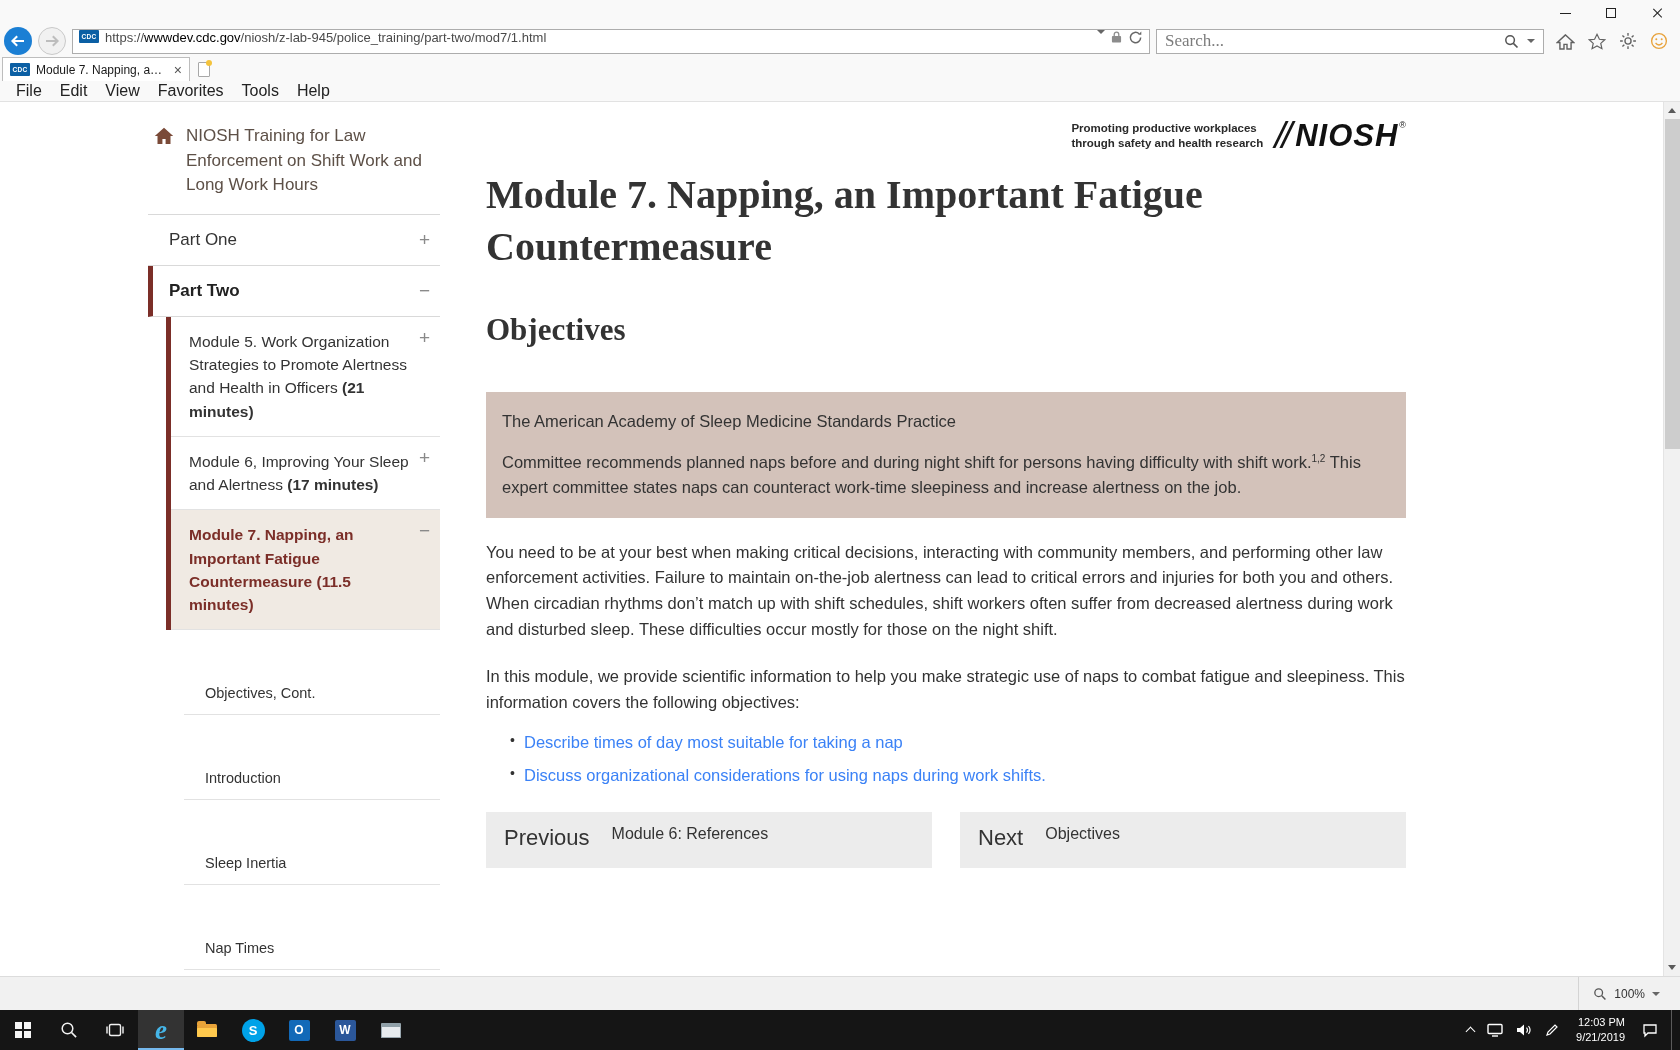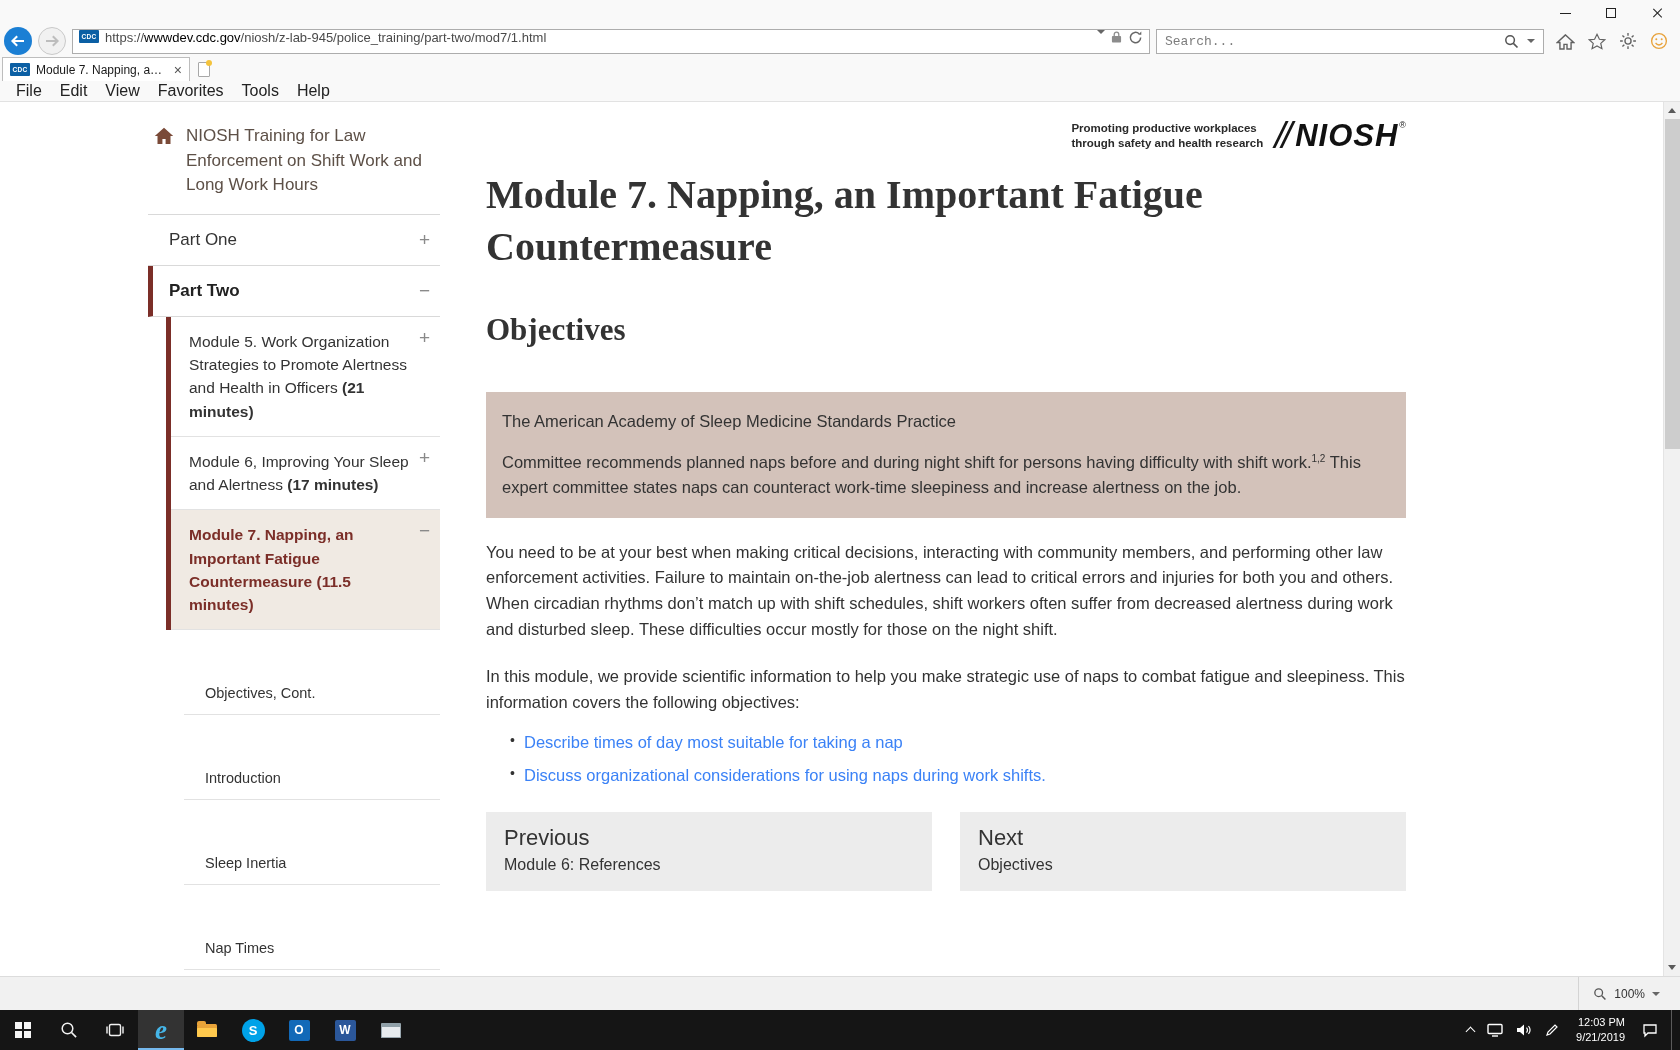--- a/index.html
+++ b/index.html
@@ -21,21 +21,21 @@
   .addr-row{height:30px;display:flex;align-items:center;gap:6px;padding:0 12px 0 4px;background:#f9f9f9;}
   .nav-btn{width:28px;height:28px;border-radius:50%;display:flex;align-items:center;justify-content:center;flex:0 0 auto;cursor:pointer;}
   .nav-btn.back{background:#1b7fd4;}
   .nav-btn.fwd{border:1px solid #c9c9c9;background:#f1f1f1;}
   .addr-bar{flex:1;height:25px;border:1px solid #adadad;background:#fff;display:flex;align-items:flex-start;gap:6px;padding:0 6px;cursor:text;}
   .favicon{width:20px;height:13px;background:#0b5fa4;color:#fff;font-size:6.5px;font-weight:bold;display:flex;align-items:center;justify-content:center;flex:0 0 auto;letter-spacing:.3px;border-radius:1px;}
   .url{flex:1;font-size:13px;white-space:nowrap;overflow:hidden;color:#4a4a4a;}
   .url-dom{color:#000;}
   .caret{width:0;height:0;border-left:4px solid transparent;border-right:4px solid transparent;border-top:4px solid #666;display:inline-block;flex:0 0 auto;cursor:pointer;}
   .search-box{width:388px;height:25px;border:1px solid #adadad;background:#fff;display:flex;align-items:center;gap:8px;padding:0 8px;flex:0 0 auto;}
-  .search-input{flex:1;border:0;outline:0;font-size:13px;font-family:Liberation Mono, monospace;color:#15803d;background:transparent;min-width:0;}
+  .search-input{flex:1;border:0;outline:0;font-size:17px;font-family:Liberation Serif, serif;color:#15803d;background:transparent;min-width:0;}
   .search-input::placeholder{color:#7c7c7c;}
   .chrome-icons{display:flex;align-items:center;gap:13px;padding-left:6px;flex:0 0 auto;}
   .chrome-icons span{display:flex;cursor:pointer;}
 
   .tab-row{height:25px;display:flex;align-items:flex-end;padding-left:2px;background:#f9f9f9;}
   .tab{width:188px;height:24px;background:#fff;border:1px solid #bdbdbd;border-bottom:none;display:flex;align-items:center;gap:6px;padding:0 7px;cursor:pointer;}
   .tab-title{flex:1;font-size:12px;color:#1a1a1a;white-space:nowrap;overflow:hidden;text-overflow:ellipsis;}
   .tab-close{font-size:14px;color:#555;line-height:1;cursor:pointer;}
   .newtab{width:28px;height:24px;display:flex;align-items:center;justify-content:center;cursor:pointer;}
   .newtab-page{position:relative;width:12px;height:15px;background:#fff;border:1px solid #a8a8a8;border-radius:1px;}
@@ -76,21 +76,21 @@
   h2{font-family:"Liberation Serif","DejaVu Serif",serif;font-size:31px;line-height:1.2;color:#333;font-weight:bold;margin:38px 0 0;}
   .callout{margin-top:44px;background:var(--callout_bg,#d3c2ba);padding:17px 16px;color:#333;}
   .callout p{font-size:16.5px;line-height:1.55;margin:0;}
   .callout p + p{margin-top:15px;}
   .callout sup{font-size:10px;}
   .body-p{margin-top:22px;font-size:16.5px;line-height:1.55;color:#333;}
   .objectives{margin:15px 0 0;list-style:none;}
   .objectives li{position:relative;padding-left:38px;margin:8px 0;font-size:16.5px;line-height:1.5;color:#3b82f6;}
   .objectives li::before{content:"•";position:absolute;left:24px;top:0;color:#333;font-size:14px;}
   .pager{display:flex;gap:28px;margin-top:24px;padding-bottom:30px;}
-  .pager-card{flex:1;background:#ececec;padding:13px 18px 17px;display:flex;flex-direction:column;gap:5px;cursor:pointer;text-decoration:none;}
+  .pager-card{flex:1;background:#ececec;padding:13px 18px 17px;display:flex;flex-direction:row;gap:22px;cursor:pointer;text-decoration:none;}
   .pager-label{font-size:22px;color:#333;}
   .pager-target{font-size:16px;color:#333;}
 
   
   .scrollbar{position:absolute;top:0;right:0;bottom:0;width:17px;background:#f1f1f1;border-left:1px solid #e4e4e4;cursor:default;}
   .sb-up,.sb-down{position:absolute;left:0;right:0;height:17px;display:flex;align-items:center;justify-content:center;cursor:pointer;}
   .sb-up{top:0;}
   .sb-down{bottom:0;}
   .tri-up{width:0;height:0;border-left:4px solid transparent;border-right:4px solid transparent;border-bottom:5px solid #5a5a5a;}
   .tri-down{width:0;height:0;border-left:4px solid transparent;border-right:4px solid transparent;border-top:5px solid #5a5a5a;}

